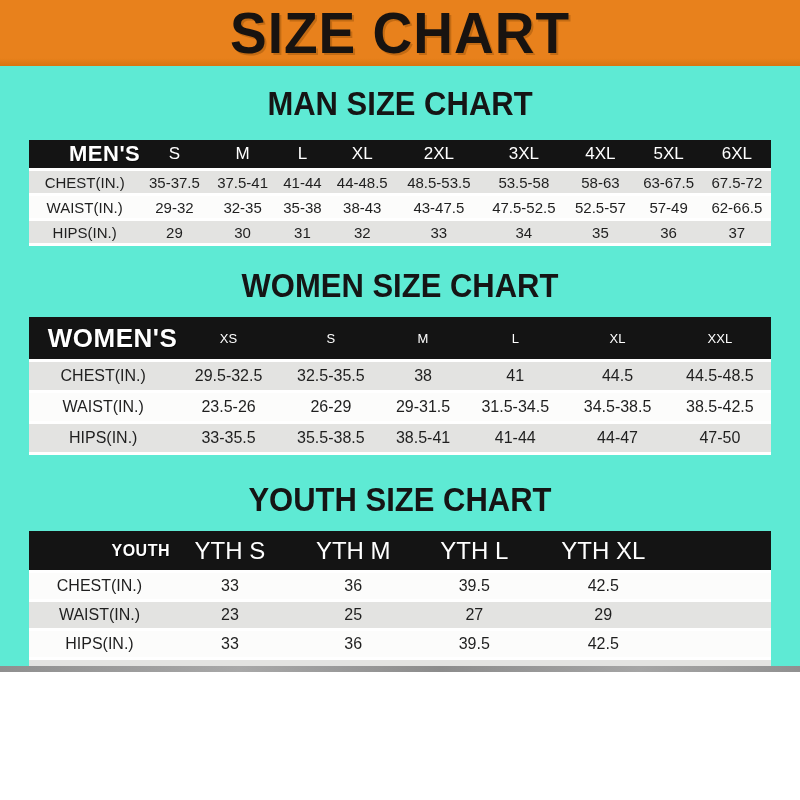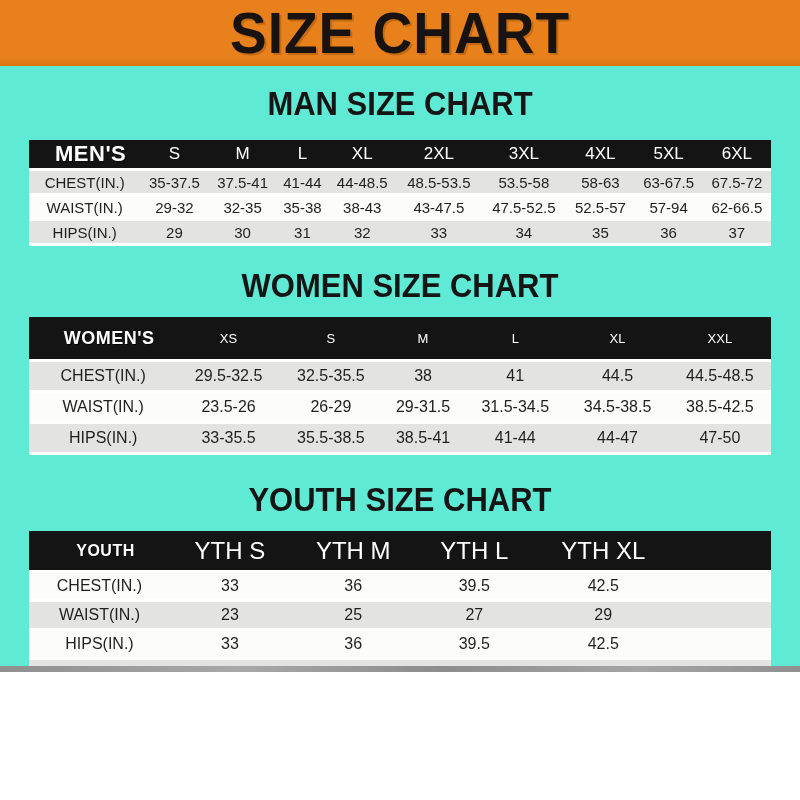--- a/index.html
+++ b/index.html
@@ -67,32 +67,32 @@
 
   table.size-table thead th {
     background: var(--c-bar);
     color: #ffffff;
     font-weight: normal;
     text-align: center;
     vertical-align: middle;
     border-bottom: 3px solid #ffffff;
   }
   table.size-table thead th.header-label {
-    text-align: center;
+    text-align: right;
     padding-left: 12px;
     font-weight: 800;
     letter-spacing: 0.5px;
     text-shadow: 1px 1px 0 rgba(0,0,0,0.6);
   }
 
   .men    thead th { height: 31px; font-size: 17px; }
   .women  thead th { height: 45px; font-size: 13px; }
   .youth  thead th { height: 42px; font-size: 24px; }
   .men    thead th.header-label { font-size: 22px; }
-  .women  thead th.header-label { font-size: 18px; }
+  .women  thead th.header-label { font-size: 26px; }
   .youth  thead th.header-label { font-size: 16px; }
 
   table.size-table tbody td {
     text-align: center;
     vertical-align: middle;
     color: #1F1F1F;
     border-bottom: 3px solid #ffffff;
     white-space: nowrap;
   }
   .men   tbody td { height: 25px; font-size: 15px; }
@@ -173,21 +173,21 @@
             </tr>
             <tr class="plain">
               <td class="label-col">WAIST(IN.)</td>
               <td>29-32</td>
               <td>32-35</td>
               <td>35-38</td>
               <td>38-43</td>
               <td>43-47.5</td>
               <td>47.5-52.5</td>
               <td>52.5-57</td>
-              <td>57-94</td>
+              <td>57-49</td>
               <td>62-66.5</td>
             </tr>
             <tr class="shade">
               <td class="label-col">HIPS(IN.)</td>
               <td>29</td>
               <td>30</td>
               <td>31</td>
               <td>32</td>
               <td>33</td>
               <td>34</td>

